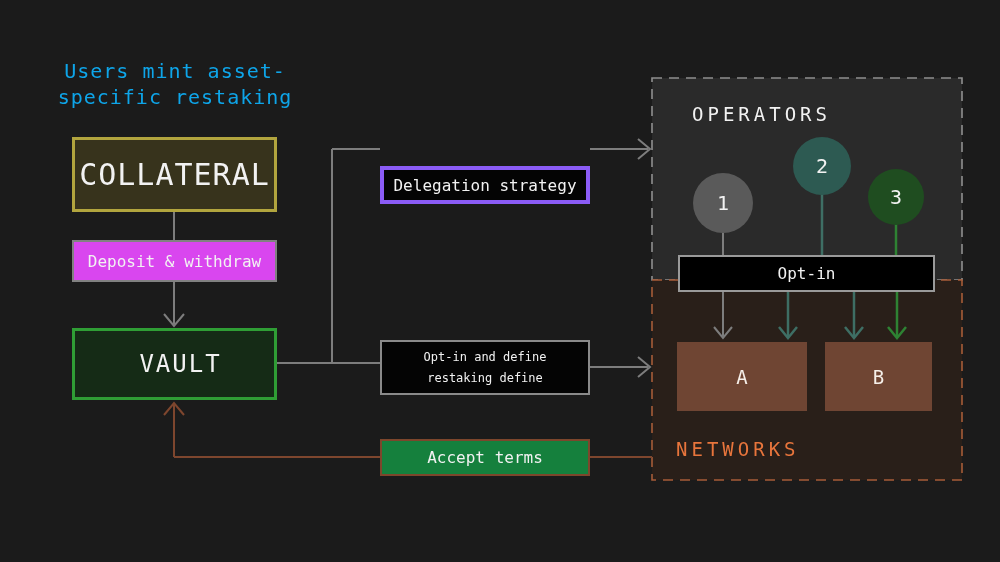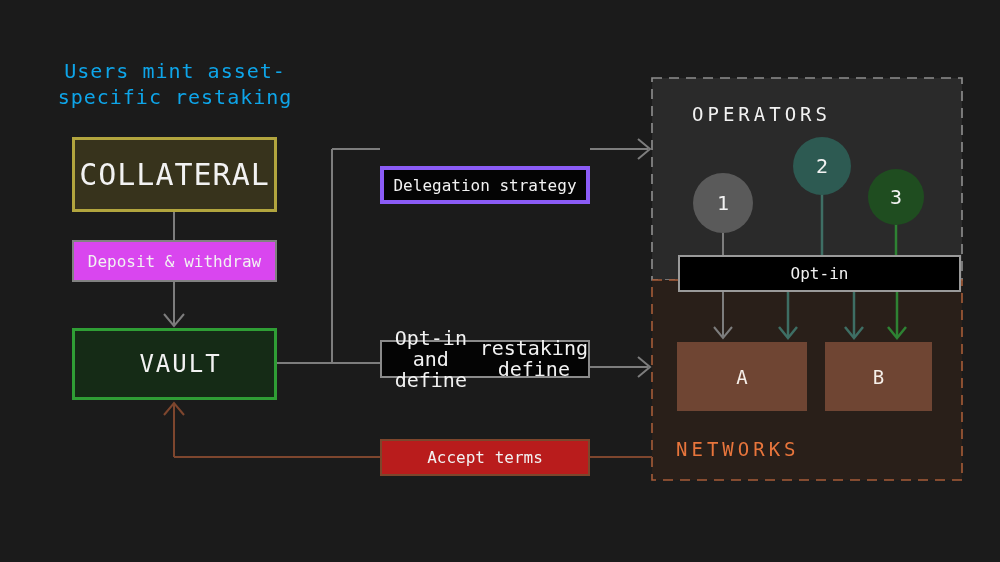--- a/index.html
+++ b/index.html
@@ -15,25 +15,25 @@
     color:#0ea5e9;font-size:20px;line-height:26px;letter-spacing:1px;text-align:center;
   }
   .collateral{left:72px;top:137px;width:205px;height:75px;background:#37331c;
               border:3px solid #b2a53e;font-size:30px;letter-spacing:1px;}
   .deposit{left:72px;top:240px;width:205px;height:42px;background:#d946ef;
            border:2px solid #818181;font-size:16px;}
   .vault{left:72px;top:328px;width:205px;height:72px;background:#152b16;
          border:3px solid #2f9e35;font-size:24px;letter-spacing:2px;padding-left:12px;}
   .delegation{left:380px;top:130px;width:210px;height:38px;background:#040404;
               border:4px solid #8b5cf6;font-size:16px;margin-top:36px;}
-  .restaking{left:380px;top:340px;width:210px;height:38px;background:#040404;
-             border:2px solid #8a8a8a;font-size:20px;line-height:21px;flex-direction:row;}
-  .accept{left:380px;top:439px;width:210px;height:37px;background:#b91c1c;
+  .restaking{left:380px;top:340px;width:210px;height:55px;background:#040404;
+             border:2px solid #8a8a8a;font-size:12px;line-height:21px;flex-direction:column;}
+  .accept{left:380px;top:439px;width:210px;height:37px;background:#15803d;
           border:2px solid #7d462c;font-size:16px;}
-  .optin{left:678px;top:255px;width:283px;height:37px;background:#000;
+  .optin{left:678px;top:255px;width:257px;height:37px;background:#000;
          border:2px solid #9a9a9a;font-size:16px;}
   .region-label{position:absolute;z-index:2;font-size:19px;letter-spacing:4px;}
   .operators-label{left:692px;top:103px;color:#f2f2f2;}
   .networks-label{left:676px;top:438px;color:#e8753c;}
   .circle{position:absolute;z-index:2;border-radius:50%;display:flex;align-items:center;
           justify-content:center;color:#f2f2f2;font-size:20px;}
   .c1{left:693px;top:173px;width:60px;height:60px;background:#5a5a5a;}
   .c2{left:793px;top:137px;width:58px;height:58px;background:#2d5a52;}
   .c3{left:868px;top:169px;width:56px;height:56px;background:#1f4d20;}
   .netbox{position:absolute;z-index:2;background:#6f4533;display:flex;align-items:center;

